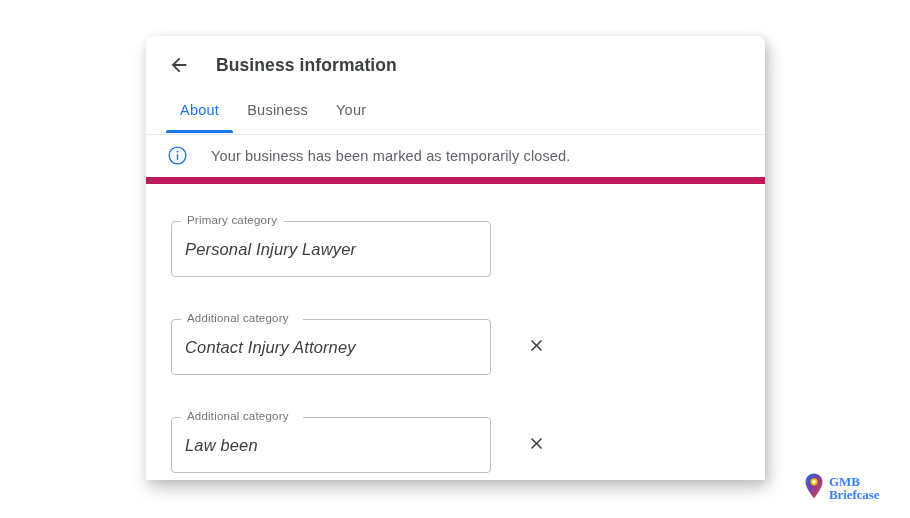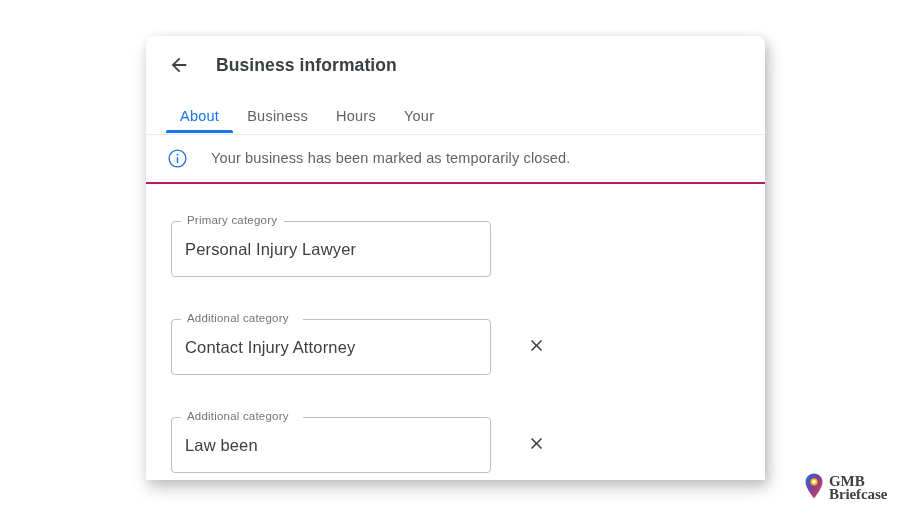--- a/index.html
+++ b/index.html
@@ -71,21 +71,21 @@
   .tab {
     font-size: 14.5px;
     color: #5f6368;
     letter-spacing: 0.25px;
     padding: 2px 14px 0 14px;
     cursor: pointer;
     white-space: nowrap;
     position: relative;
     height: 28px;
     display: flex;
-    align-items: flex-end;
+    align-items: center;
   }
   .tab.active { color: #1a73e8; }
   .tab.active::after {
     content: "";
     position: absolute;
     left: 0px;
     right: 0px;
     bottom: -9px;
     height: 3px;
     background: #1a73e8;
@@ -99,21 +99,21 @@
     height: 1px;
     background: #e8eaed;
   }
 
   
   .info-banner {
     height: 50px;
     display: flex;
     align-items: center;
     padding-left: 18px;
-    border-bottom: 2px solid #be185d;
+    border-bottom: 7px solid #be185d;
     box-sizing: border-box;
   }
   .info-icon {
     width: 26px;
     height: 26px;
     flex: 0 0 auto;
     display: flex;
     align-items: center;
     justify-content: center;
   }
@@ -178,20 +178,21 @@
     top: 0;
     bottom: 0;
     right: 12px;
     display: flex;
     align-items: center;
     font-size: 16.5px;
     color: #3c4043;
     letter-spacing: 0.15px;
     white-space: nowrap;
     overflow: hidden;
+    font-style: italic;
   }
   .remove-btn {
     width: 34px;
     height: 34px;
     margin-left: 28px;
     display: flex;
     align-items: center;
     justify-content: center;
     cursor: pointer;
     flex: 0 0 auto;
@@ -203,23 +204,23 @@
     position: absolute;
     left: 803px;
     top: 472px;
     display: flex;
     align-items: center;
     gap: 4px;
   }
   #watermark .wm-pin { flex: 0 0 auto; display:block; }
   #watermark .wm-text {
     font-family: "Liberation Serif", serif;
-    font-size: 15px;
+    font-size: 13px;
     line-height: 13.5px;
-    color: #404040;
+    color: #3b82f6;
     font-weight: 700;
     letter-spacing: -0.1px;
   }
   #watermark .wm-text span { display: block; }
 </style>
 </head>
 <body>
 
 <div id="business-card">
 
@@ -233,23 +234,20 @@
     </div>
     <div class="header-title">Business information</div>
   </div>
 
   <div class="tabs-row">
     <div class="tab active">
         <span>About</span>
       </div>
     <div class="tab">
         <span>Business</span>
-      </div>
-    <div class="tab">
-        <span>Hours</span>
       </div>
     <div class="tab">
         <span>Your</span>
       </div>
     <div class="tabs-underline"></div>
   </div>
 
   <div class="info-banner">
     <div class="info-icon">
       <svg width="21" height="21" viewBox="0 0 24 24" aria-hidden="true">

